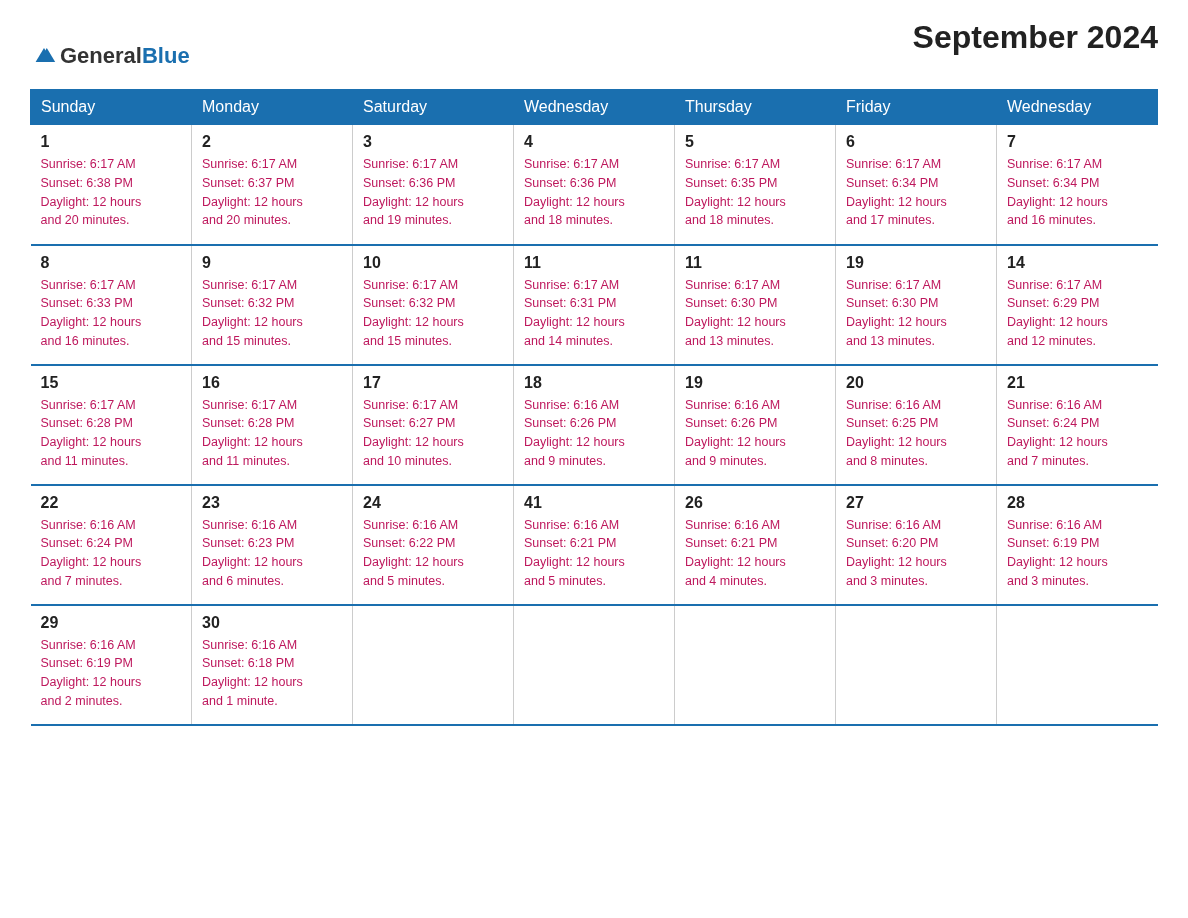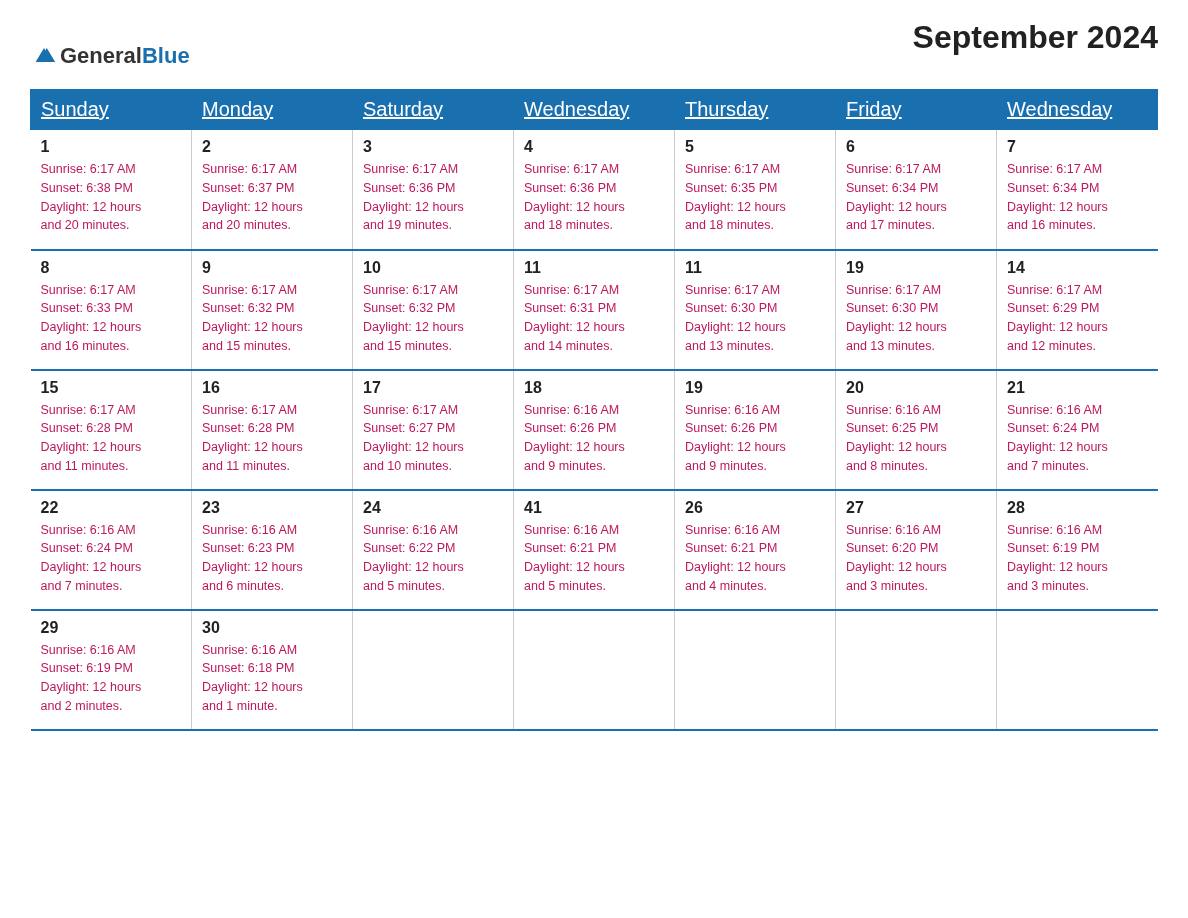--- a/index.html
+++ b/index.html
@@ -53,26 +53,25 @@
     table {
       width: 100%;
       border-collapse: collapse;
       table-layout: fixed;
     }
     thead tr {
       background-color: #1a6faf;
     }
     thead th {
       color: #fff;
-      font-size: 20px;
+      font-size: 16px;
       font-weight: normal;
       padding: 8px 10px;
       text-align: left;
       border: 1px solid #1a6faf;
-      text-decoration: underline;
     }
     tbody tr {
       border-bottom: 2px solid #1a6faf;
     }
     tbody td {
       vertical-align: top;
       padding: 8px 10px;
       font-size: 12.5px;
       color: #222;
       border-right: 1px solid #ccc;

